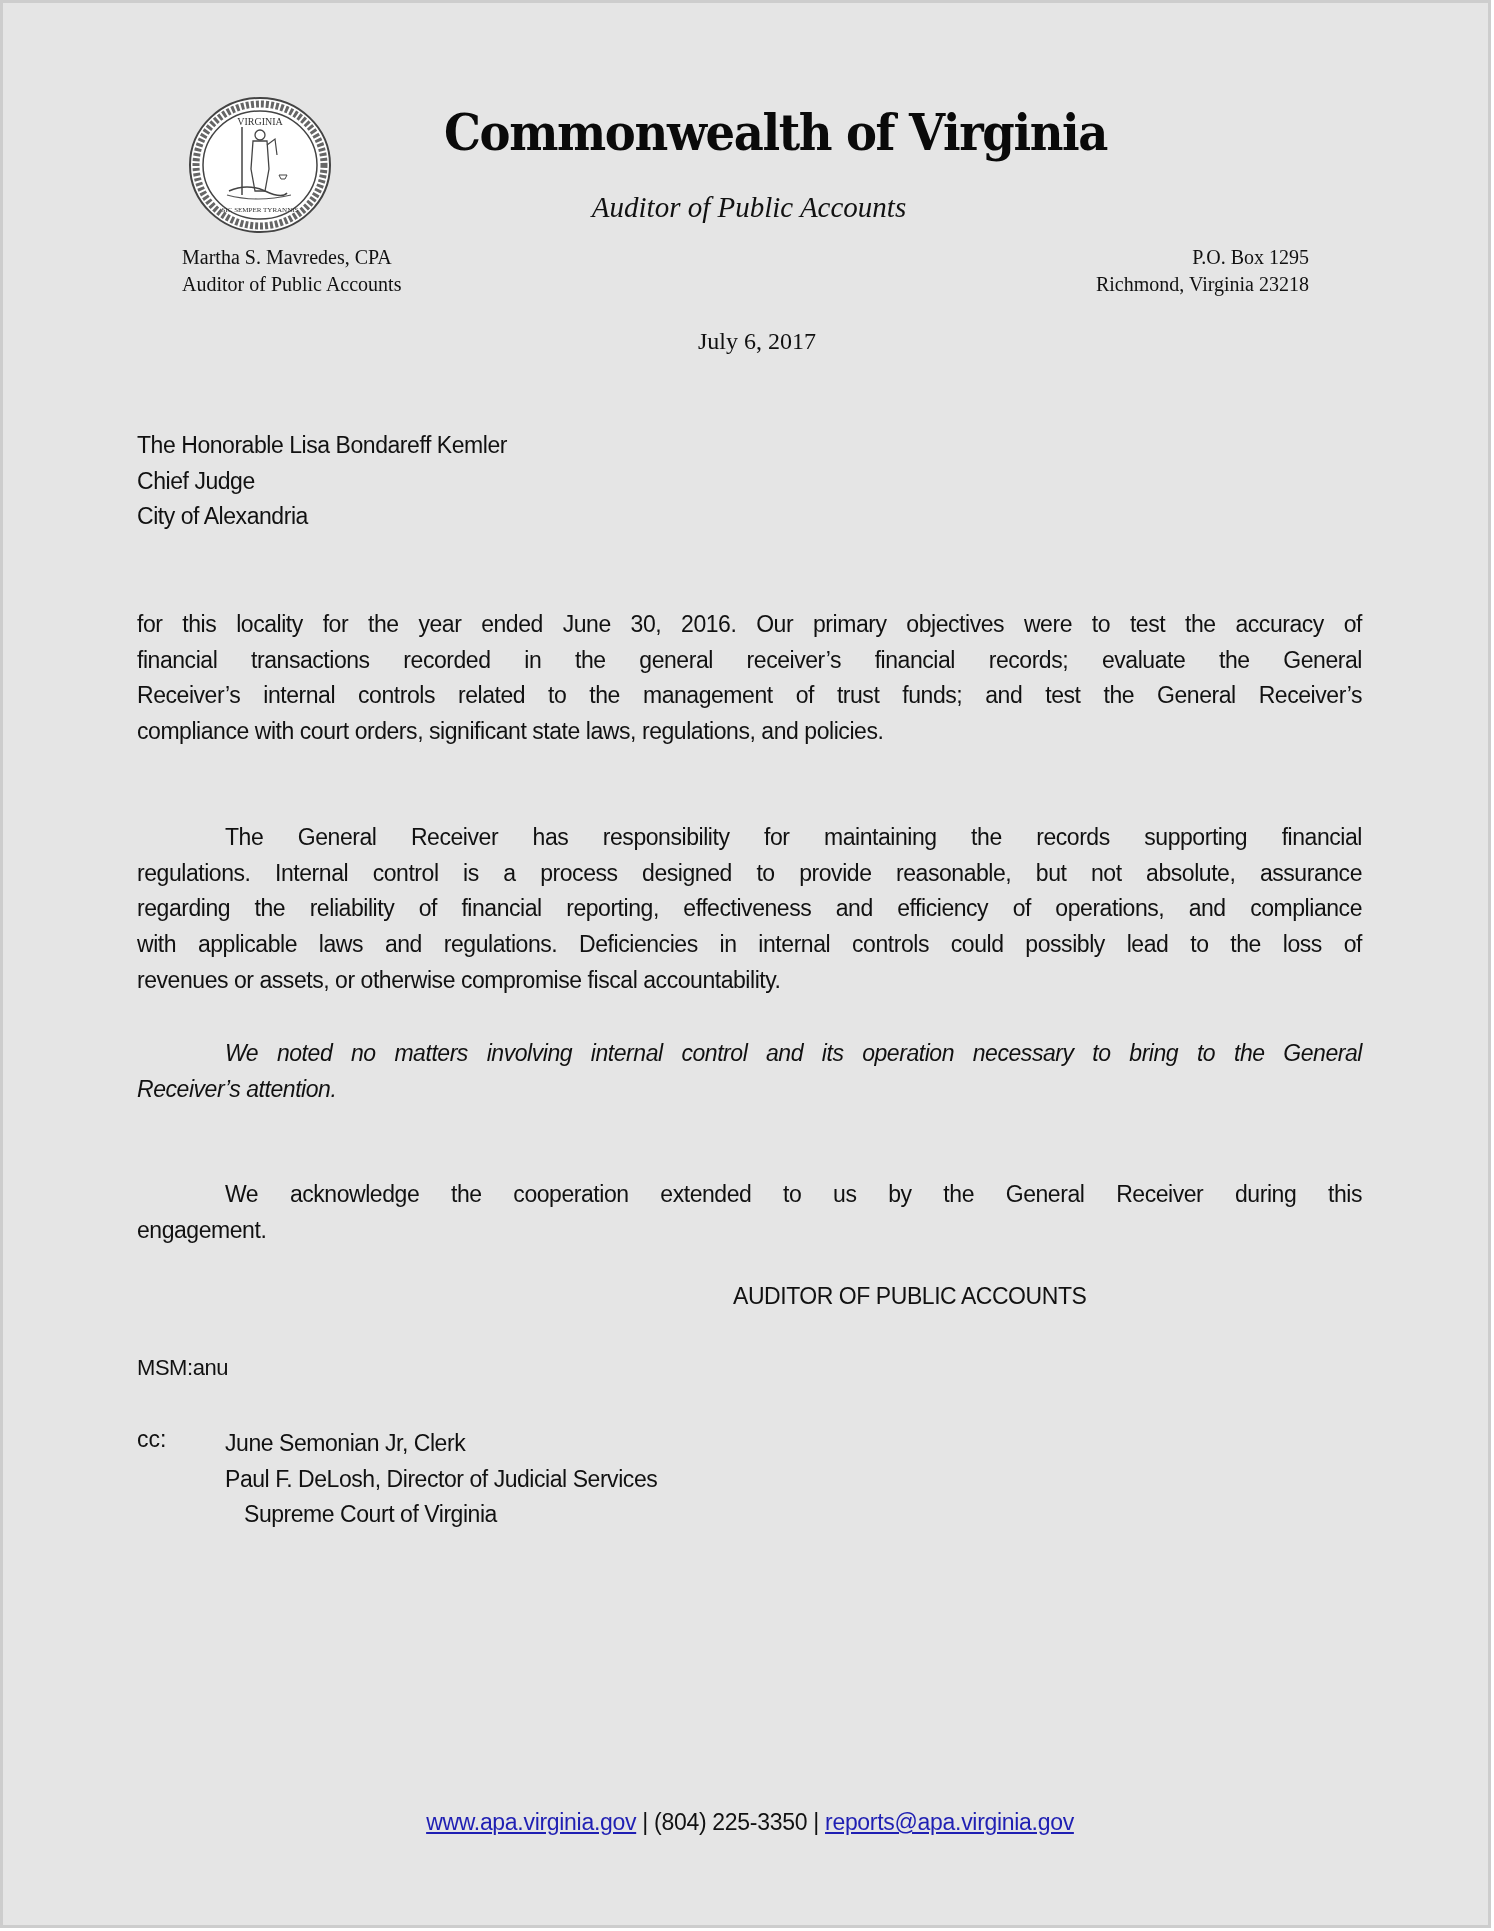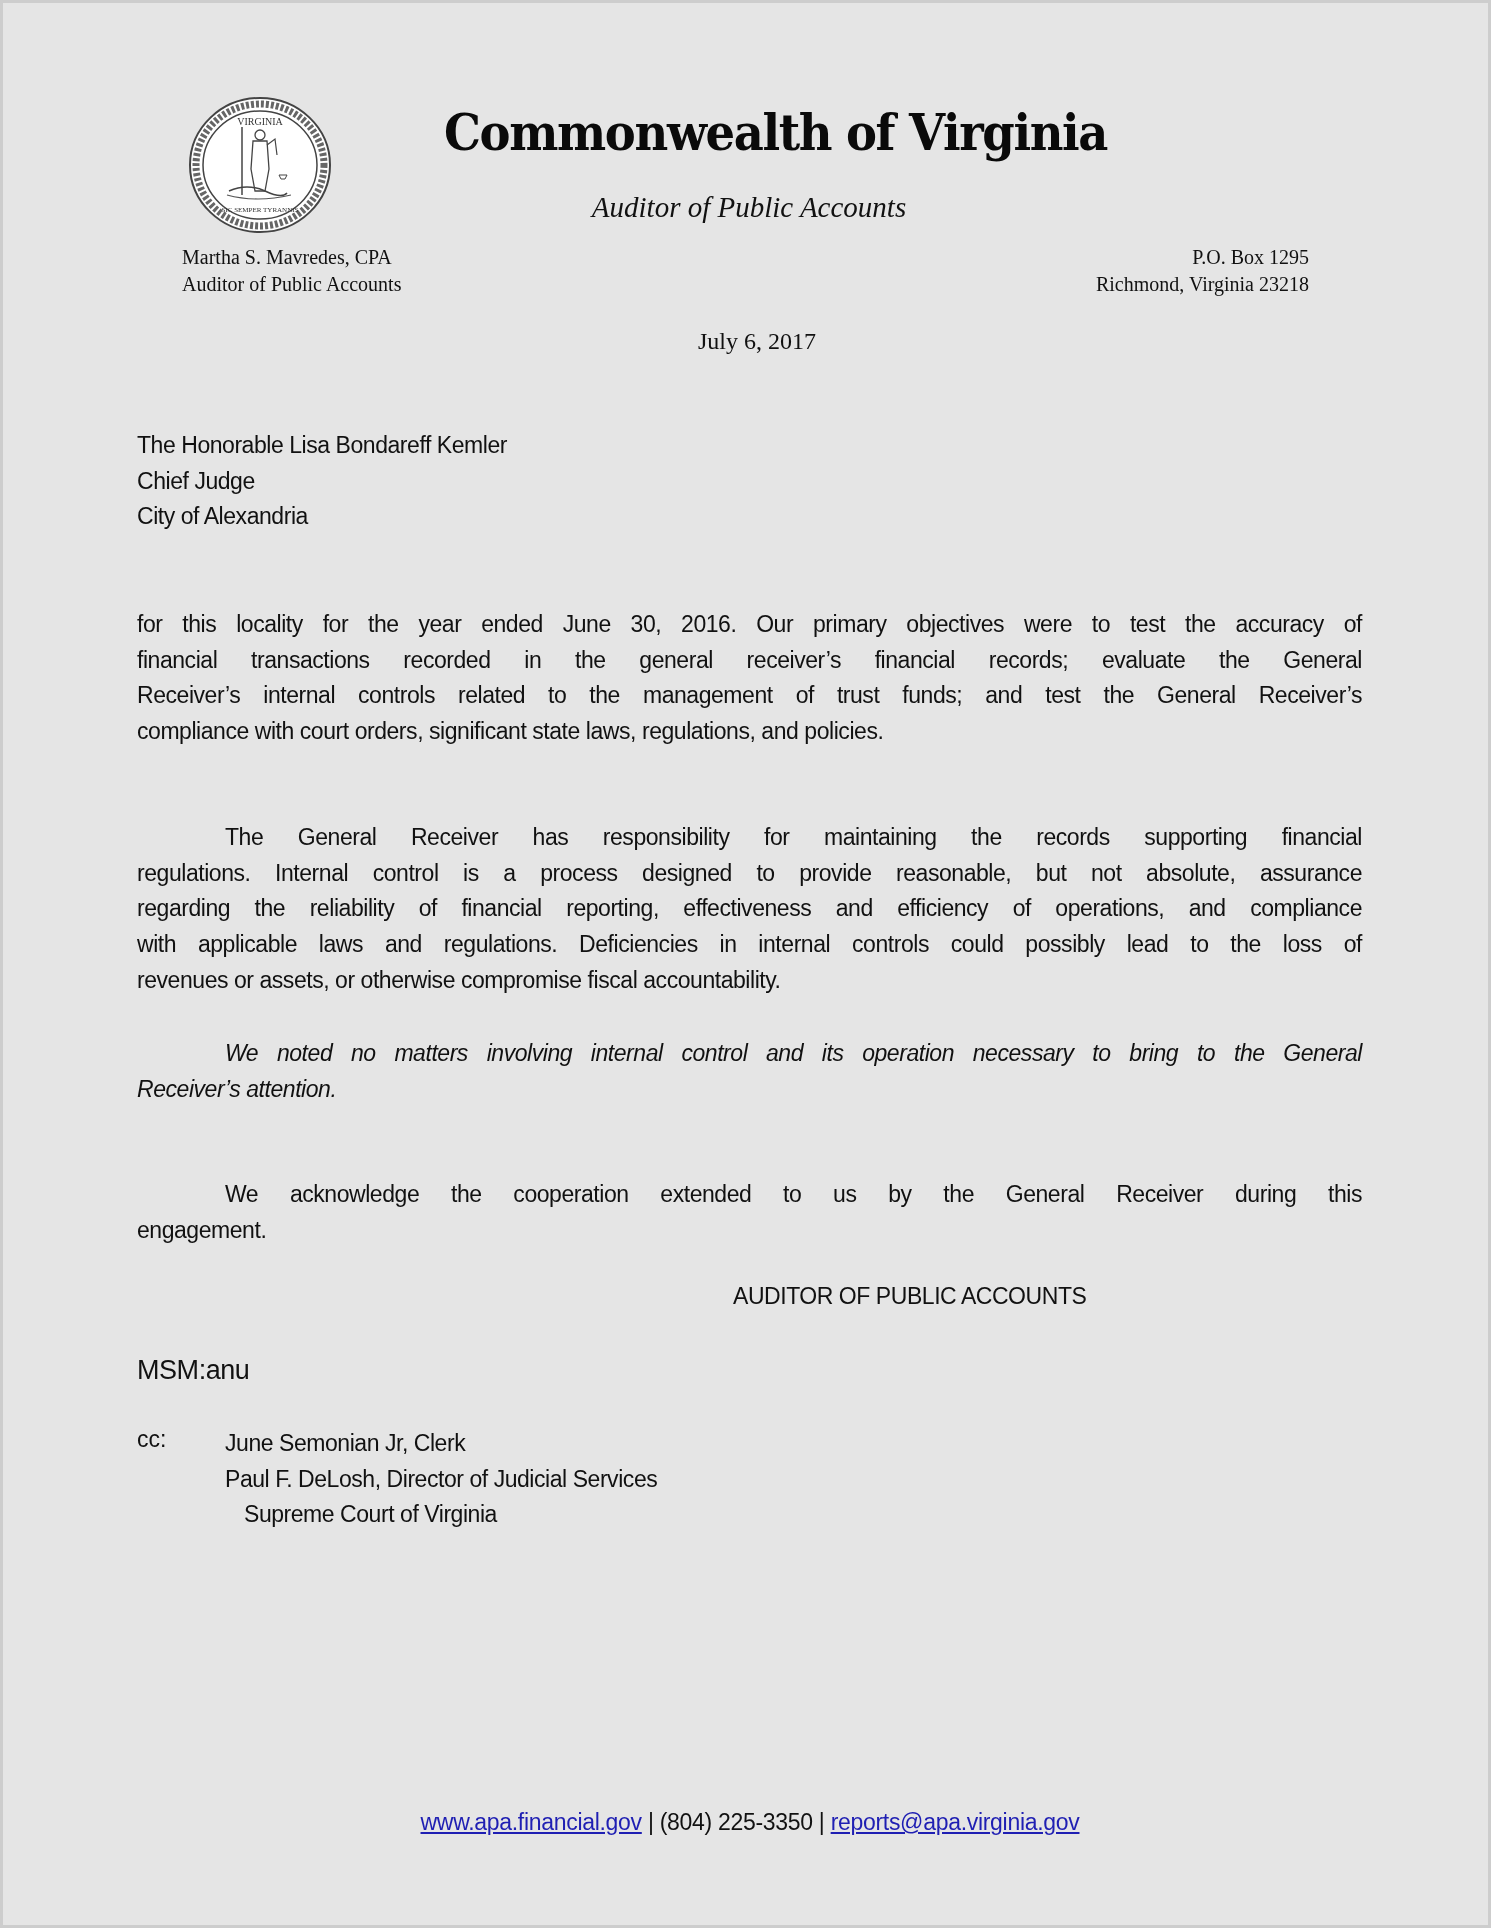--- a/index.html
+++ b/index.html
@@ -43,21 +43,21 @@
   .para .ln { display: block; text-align: justify; text-align-last: justify; white-space: nowrap; }
   .para .ln.last { text-align-last: left; }
   .para .ln.first { padding-left: 88px; }
   .para.italic { font-style: italic; }
   .p1 { top: 604px; }
   .p2 { top: 817px; }
   .p3 { top: 1033px; }
   .p4 { top: 1174px; }
 
   .sig { left: 730px; top: 1280px; font-size: 23px; letter-spacing: -0.45px; }
-  .initials { left: 134px; top: 1352px; font-size: 27px; letter-spacing: -0.45px; }
+  .initials { left: 134px; top: 1352px; font-size: 22px; letter-spacing: -0.45px; }
   .cc-label { left: 134px; top: 1423px; font-size: 23px; }
   .cc-list { left: 222px; top: 1423px; font-size: 23px; line-height: 35.7px; letter-spacing: -0.45px; }
   .cc-list .sub { padding-left: 19px; }
 
   .footer { left: 0; top: 1806px; width: 1494px; text-align: center; font-size: 23px; letter-spacing: -0.3px; }
   .footer a { color: #1f1fb3; text-decoration: underline; }
   .footer .sep { color: #111; }
 </style>
 </head>
 <body>
@@ -128,20 +128,20 @@
   <div class="abs sans initials">MSM:anu</div>
 
   <div class="abs sans cc-label">cc:</div>
   <div class="abs sans cc-list">
     <div>June Semonian Jr, Clerk</div>
     <div>Paul F. DeLosh, Director of Judicial Services</div>
     <div class="sub">Supreme Court of Virginia</div>
   </div>
 
   <div class="abs sans footer">
-    <a href="#" style="color: rgb(31, 31, 179);">www.apa.financial.gov</a>
+    <a href="#" style="color: rgb(31, 31, 179);">www.apa.virginia.gov</a>
     <span class="sep">|</span>
     <span class="sep">(804) 225-3350</span>
     <span class="sep">|</span>
     <a href="#" style="color: rgb(31, 31, 179);">reports@apa.virginia.gov</a>
   </div>
 
 </div>
 
 </body></html>

